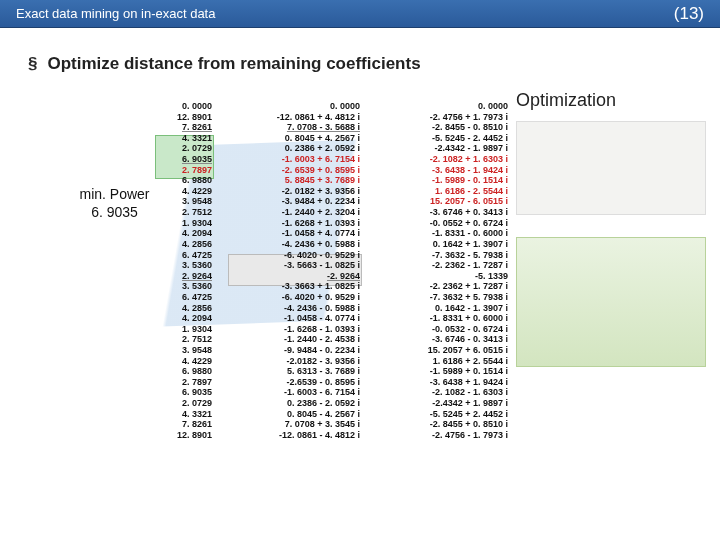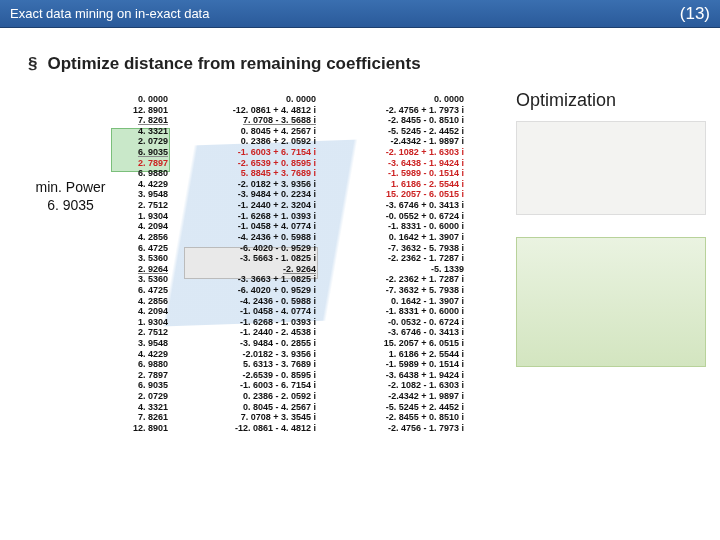--- a/index.html
+++ b/index.html
@@ -9,50 +9,51 @@
     background: #fff;
     position: relative;
     overflow: hidden;
   }
   .titlebar {
     height: 28px;
     background: linear-gradient(#3a6fb0, #2a5a9a);
     color: #fff;
     display: flex;
     align-items: center;
-    padding: 0 10px;
+    padding: 0 16px;
     font-size: 13px;
     border-bottom: 1px solid #1d3f6e;
   }
   .titlebar .title { flex: 1; }
   .titlebar .page { font-size: 17px; }
   .main {
     position: relative;
     padding: 26px 18px 0 28px;
     height: calc(540px - 28px);
   }
   .bullet-line {
     font-size: 17px;
     font-weight: 600;
     color: #222;
-    margin-bottom: 20px;
+    margin-bottom: 27px;
   }
   .bullet-line .sq { color: #2b2b2b; margin-right: 10px; }
   .content-row {
     display: flex;
     align-items: flex-start;
   }
   
   .minpower {
     width: 85px;
     text-align: center;
     font-size: 14px;
     color: #111;
     margin-top: 84px;
     line-height: 1.3;
+    margin-left: 44px;
   }
   
   .col {
     font-family: Tahoma, sans-serif;
     font-size: 9px;
     line-height: 1.18;
     color: #111;
     font-weight: bold;
   }
   .col1 { width: 55px; text-align: right; margin-right: 18px; }
@@ -192,21 +193,21 @@
         <div class="row">-4. 2436 + 0. 5988 i</div>
         <div class="row">-6. 4020 - 0. 9529 i</div>
         <div class="row">-3. 5663 - 1. 0825 i</div>
         <div class="row underline">-2. 9264</div>
         <div class="row">-3. 3663 + 1. 0825 i</div>
         <div class="row">-6. 4020 + 0. 9529 i</div>
         <div class="row">-4. 2436 - 0. 5988 i</div>
         <div class="row">-1. 0458 - 4. 0774 i</div>
         <div class="row">-1. 6268 - 1. 0393 i</div>
         <div class="row">-1. 2440 - 2. 4538 i</div>
-        <div class="row">-3. 9484 - 0. 2855 i</div>
+        <div class="row">-9. 9484 - 0. 2234 i</div>
         <div class="row">-2.0182 - 3. 9356 i</div>
         <div class="row">5. 6313 - 3. 7689 i</div>
         <div class="row">-2.6539 - 0. 8595 i</div>
         <div class="row">-1. 6003 - 6. 7154 i</div>
         <div class="row">0. 2386 - 2. 0592 i</div>
         <div class="row">0. 8045 - 4. 2567 i</div>
         <div class="row">7. 0708 + 3. 3545 i</div>
         <div class="row">-12. 0861 - 4. 4812 i</div>
       </div>
 

